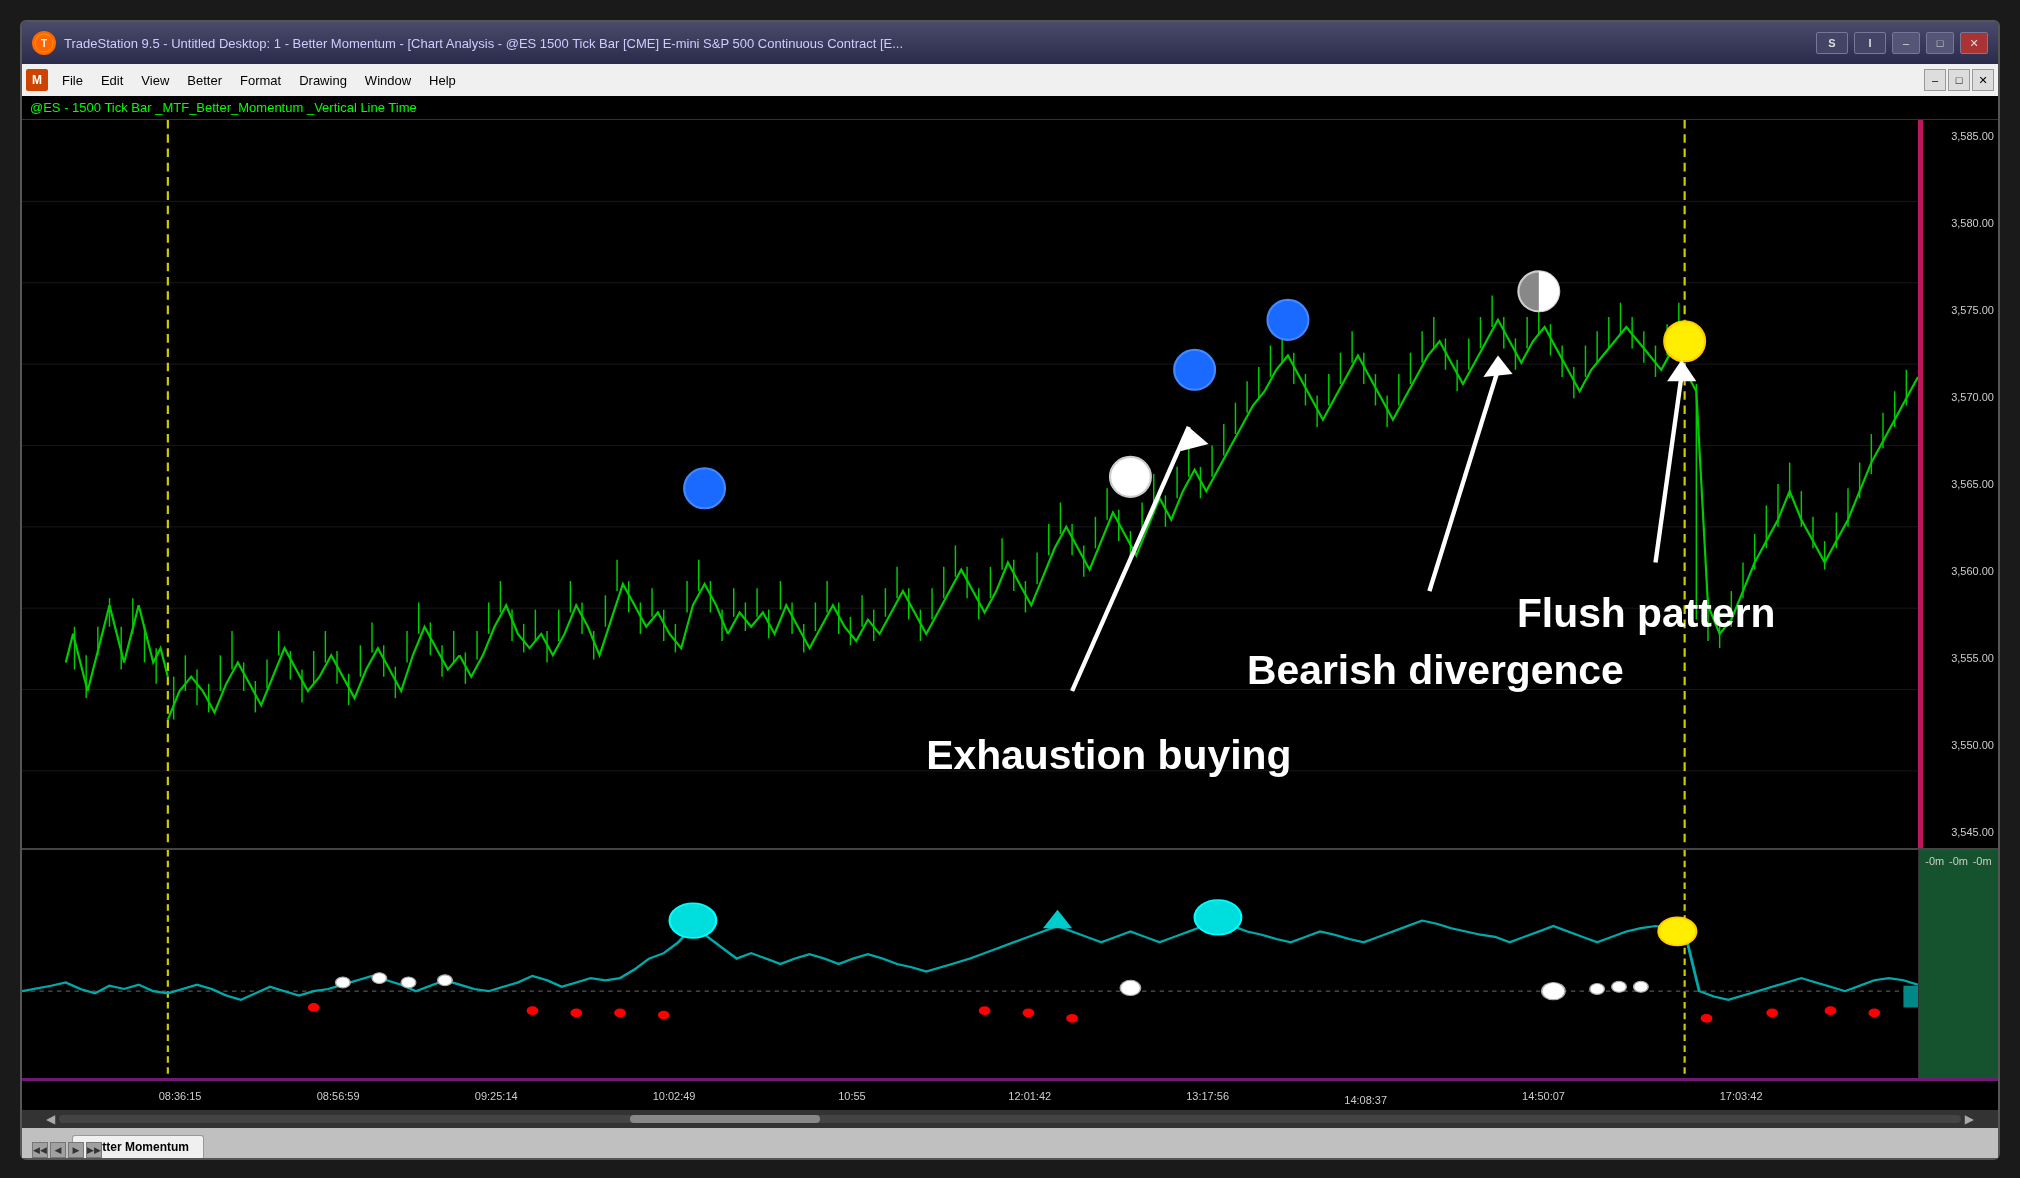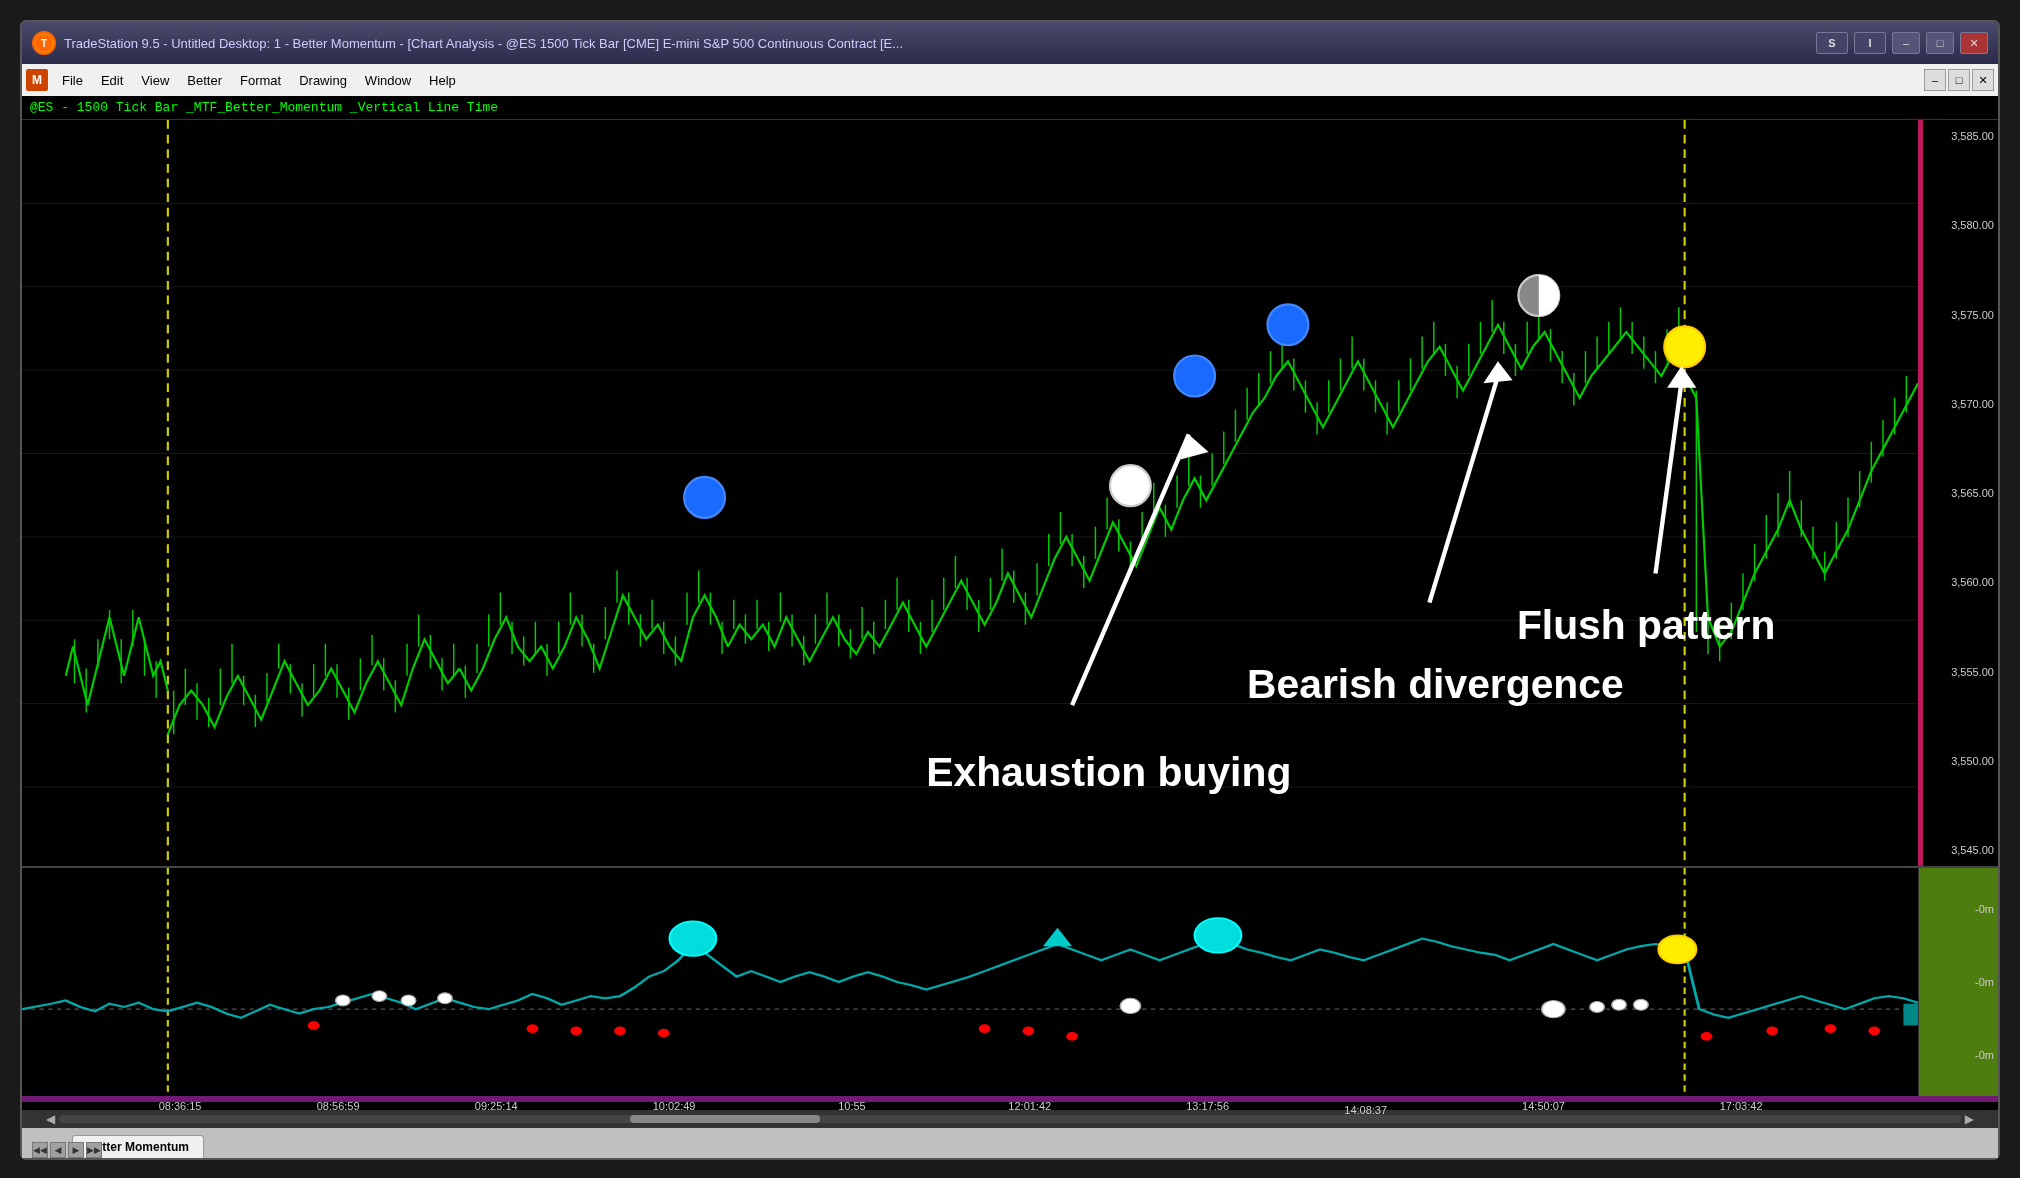--- a/index.html
+++ b/index.html
@@ -132,21 +132,21 @@
       justify-content: center;
       font-size: 11px;
       cursor: pointer;
     }
 
     .chart-title-bar {
       background: #000;
       padding: 4px 8px;
       color: #00ff00;
       font-size: 13px;
-      font-family: Liberation Mono, monospace;
+      font-family: Liberation Sans, sans-serif;
       border-bottom: 1px solid #333;
     }
 
     .main-chart {
       flex: 1;
       position: relative;
       overflow: hidden;
     }
 
     .price-scale {
@@ -168,41 +168,41 @@
     }
 
     .momentum-chart {
       flex: 1;
       position: relative;
       overflow: hidden;
     }
 
     .momentum-scale {
       width: 80px;
-      background: #4d7c0f;
+      background: #14532d;
       border-left: 1px solid #333;
       display: flex;
-      flex-direction: column;
+      flex-direction: row;
       justify-content: space-around;
       padding: 5px 4px;
     }
 
     .momentum-label {
       color: #ccc;
       font-size: 11px;
       text-align: right;
       font-family: Arial, sans-serif;
     }
 
     .time-axis {
       background: #000;
-      height: 14px;
-      display: flex;
-      align-items: center;
-      border-top: 6px solid #701a75;
+      height: 32px;
+      display: flex;
+      align-items: center;
+      border-top: 3px solid #701a75;
       position: relative;
     }
 
     .time-label {
       color: #ccc;
       font-size: 11px;
       position: absolute;
       transform: translateX(-50%);
     }
 

